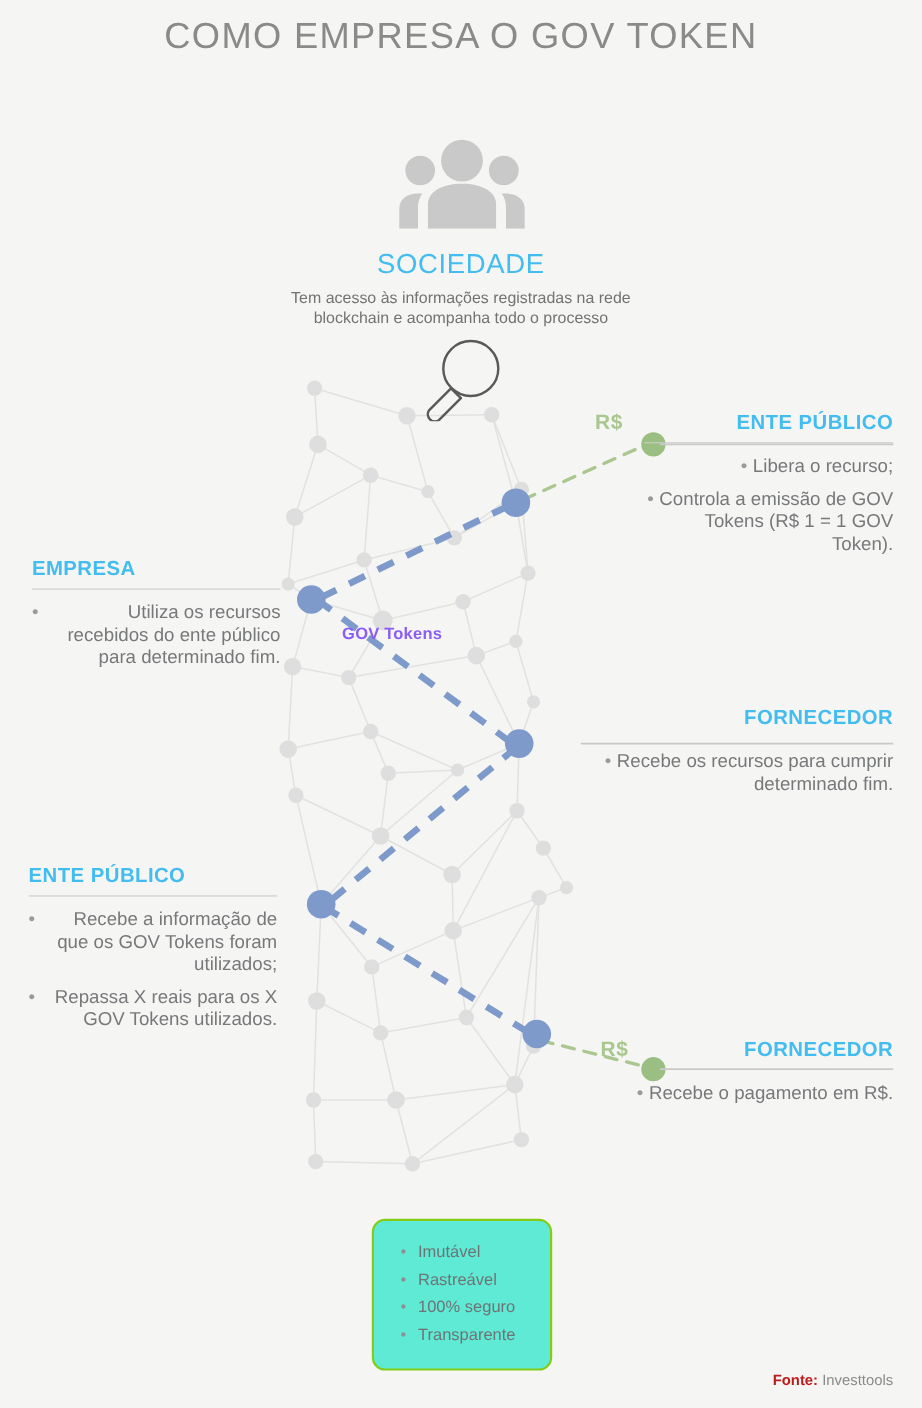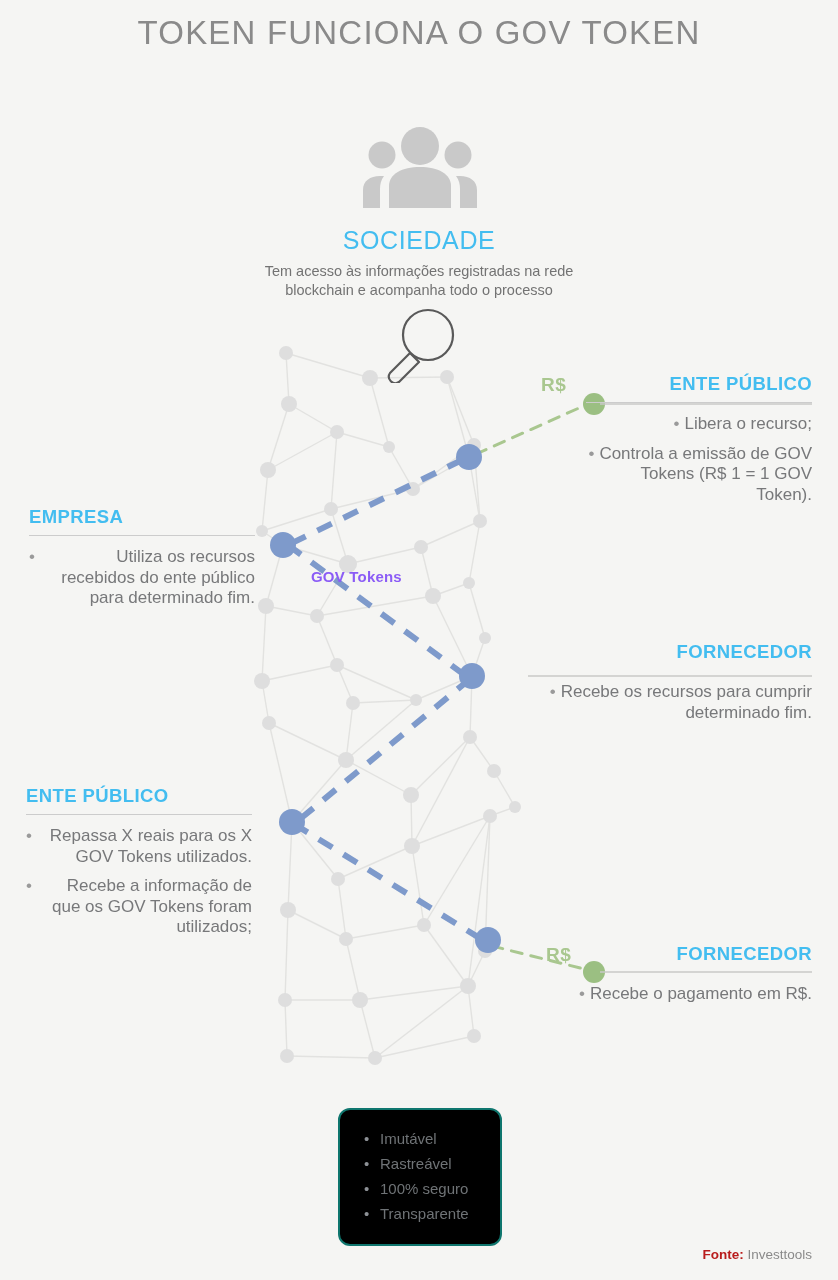--- a/index.html
+++ b/index.html
@@ -65,40 +65,40 @@
   #rs-bottom{left:546px;top:944px;}
 
   .gov-label{
     position:absolute;left:311px;top:536px;
     font-size:15px;font-weight:700;color:#8b5cf6;letter-spacing:.2px;margin-top:32px;
   }
 
   
   .attrbox{
     position:absolute;left:338px;top:1108px;width:160px;height:134px;
-    border:2px solid #0f766e;border-radius:12px;background:#000000;
+    border:2px solid #84cc16;border-radius:12px;background:#5eead4;
   }
   .attrbox ul{list-style:none;margin:0;padding:16px 0 0 24px;}
   .attrbox li{
     font-size:15px;line-height:25px;color:#6f7376;position:relative;padding-left:16px;
   }
   .attrbox li::before{content:"\2022";position:absolute;left:0;top:0;color:#8d9196;}
 
   
   .footer{
     position:absolute;right:26px;bottom:18px;font-size:13.5px;color:#8a8a8a;
   }
   .footer b{color:#b91c1c;margin-left:24px;}
 </style>
 </head>
 <body>
 
 <div class="stage">
 
-  <div class="title">TOKEN FUNCIONA O GOV TOKEN</div>
+  <div class="title">COMO EMPRESA O GOV TOKEN</div>
 
   <svg class="net" viewBox="0 0 838 1280" xmlns="http://www.w3.org/2000/svg">
     <g stroke="#e2e2e0" stroke-width="1.4" fill="none">
       <path d="M286,353 L289,404"></path>
       <path d="M286,353 L370,378"></path>
       <path d="M370,378 L447,377"></path>
       <path d="M370,378 L389,447"></path>
       <path d="M447,377 L469,457"></path>
       <path d="M447,377 L474,445"></path>
       <path d="M289,404 L337,432"></path>
@@ -291,22 +291,22 @@
     <div class="rule" style="visibility:hidden"></div>
     <ul>
       <li><span class="b">•</span><span>Recebe os recursos para cumprir determinado fim.</span></li>
     </ul>
   </div>
 
   <div class="block left" id="blk-ente-pub-left">
     <div class="hd">ENTE PÚBLICO</div>
     <div class="rule"></div>
     <ul>
+      <li>Recebe a informação de que os GOV Tokens foram utilizados;</li>
       <li>Repassa X reais para os X GOV Tokens utilizados.</li>
-      <li>Recebe a informação de que os GOV Tokens foram utilizados;</li>
     </ul>
   </div>
 
   <div class="block right" id="blk-fornecedor-2">
     <div class="hd">FORNECEDOR</div>
     <div class="rule" style="visibility:hidden"></div>
     <ul>
       <li><span class="b">•</span><span>Recebe o pagamento em R$.</span></li>
     </ul>
   </div>

